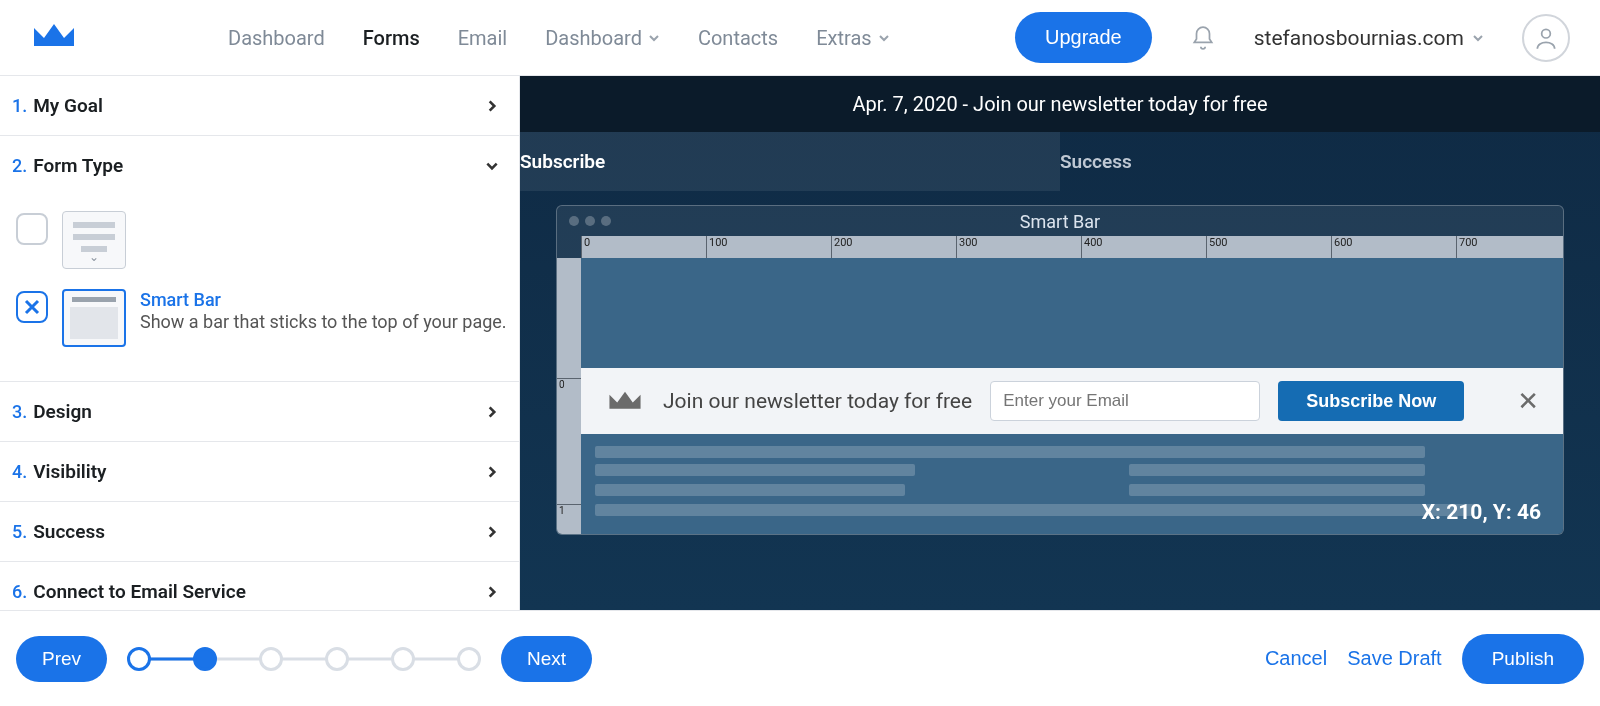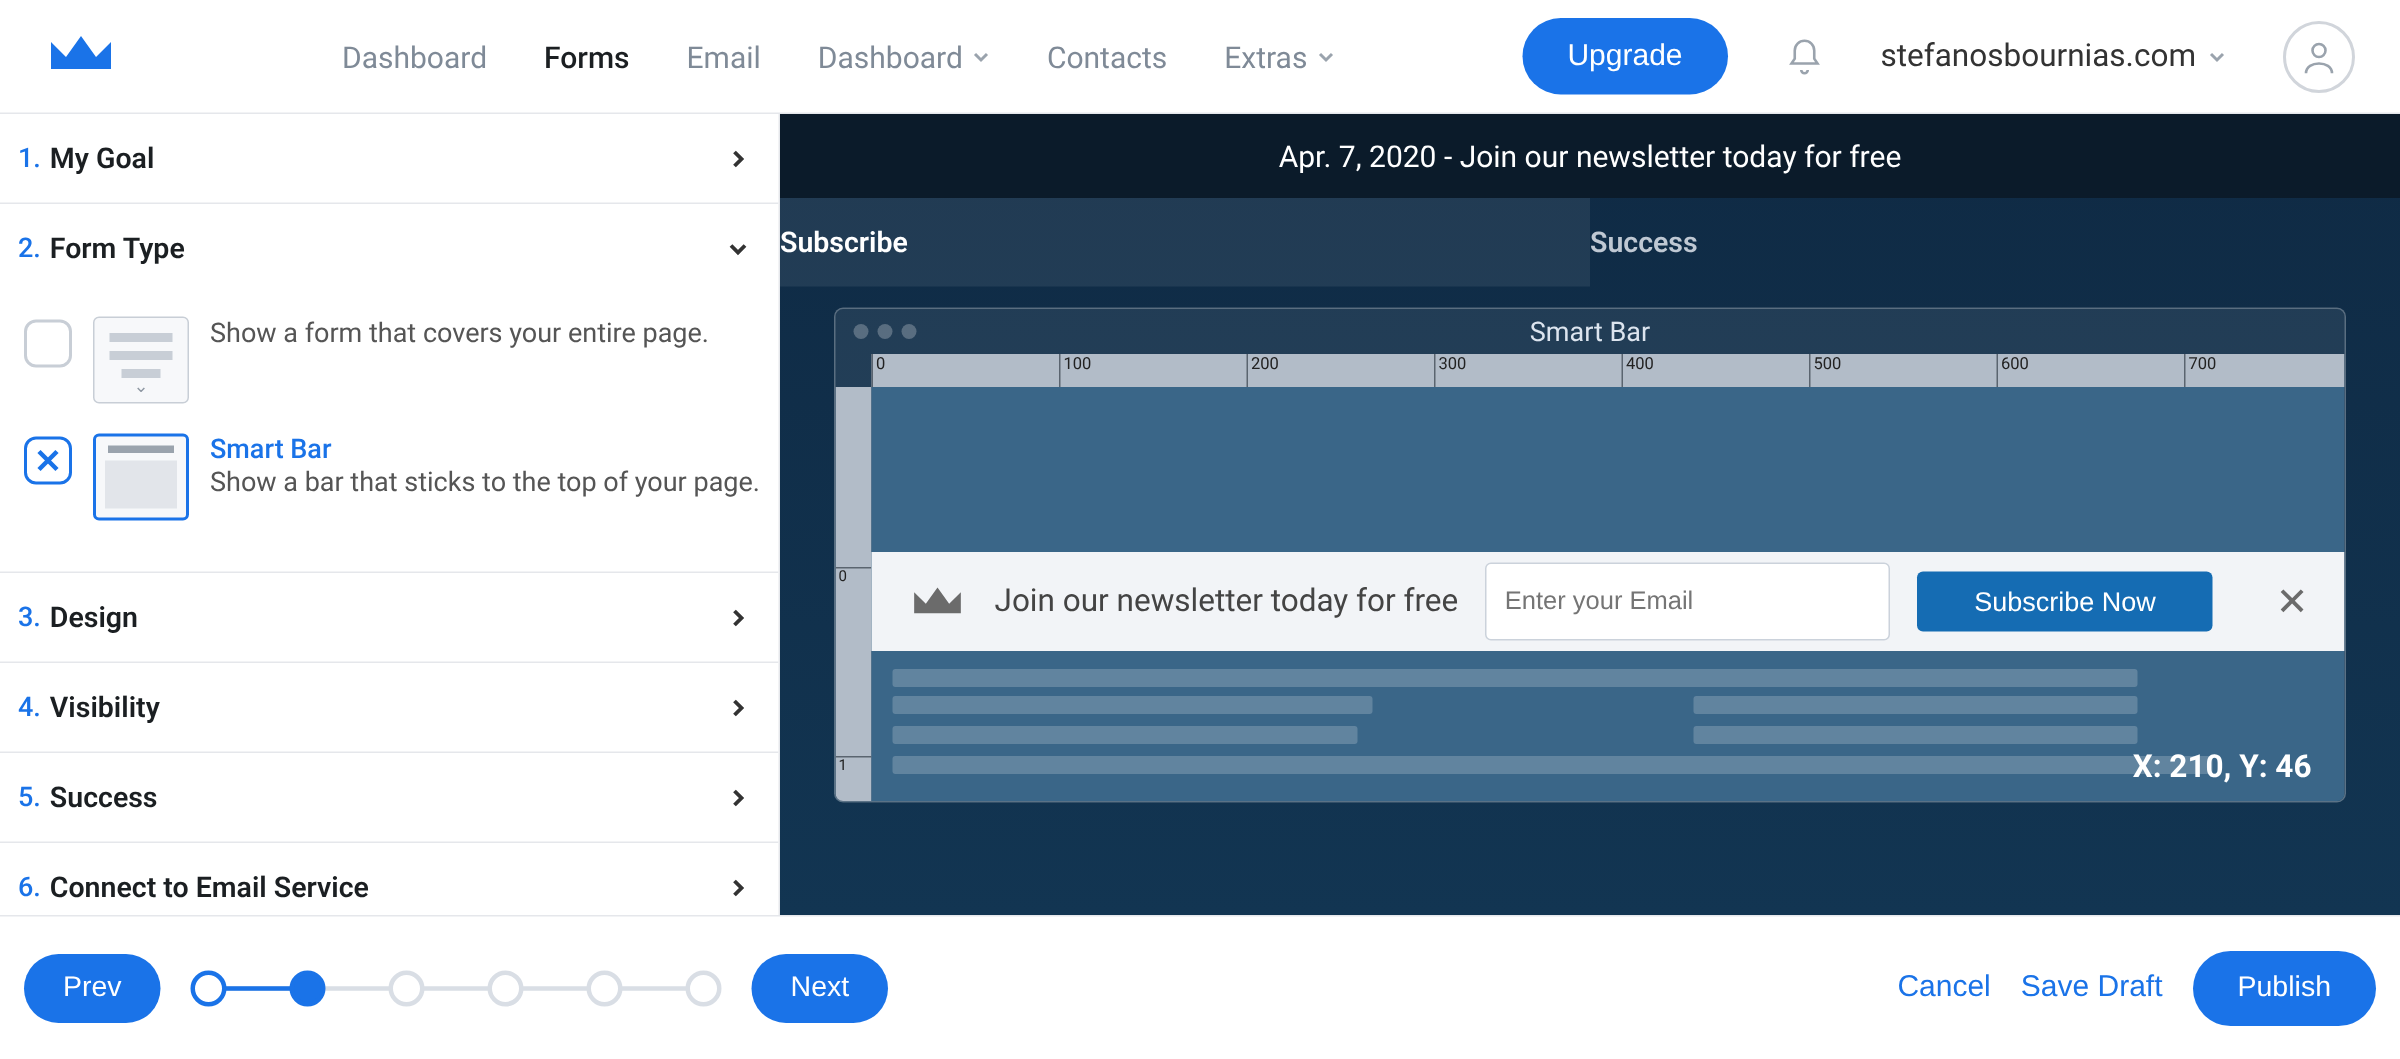--- a/index.html
+++ b/index.html
@@ -51,22 +51,22 @@
   .canvas-wrap { margin:14px 36px 30px 36px; border:1px solid rgba(255,255,255,0.25); border-radius:6px; background:rgba(255,255,255,0.08); position:relative; height:330px; overflow:hidden;}
   .canvas-titlebar { height:30px; display:flex; align-items:center; padding:0 12px; gap:6px; position:relative;}
   .dot { width:10px; height:10px; border-radius:50%; background:rgba(255,255,255,0.25);}
   .canvas-titlebar .title { position:absolute; left:0; right:0; text-align:center; font-size:18px; color:#dce4ee;}
   .ruler-h { height:22px; margin-left:24px; background:linear-gradient(90deg,#b2bcc8 0,#b2bcc8 100%); position:relative; font-size:11px; color:#333;}
   .ruler-v { width:24px; position:absolute; left:0; top:52px; bottom:0; background:#b2bcc8;}
   .canvas-body { position:absolute; left:24px; right:0; top:52px; bottom:0; background:#3a6688;}
   .bar { position:absolute; left:0; right:0; top:110px; height:66px; background:#f2f4f7; display:flex; align-items:center; padding:0 24px; gap:18px;}
   .bar .crown { width:40px; height:28px; color:#6b6b6b;}
   .bar .msg { font-size:21px; color:#444; flex:0 0 auto;}
-  .bar input { flex:0 0 270px; height:52px; border:1px solid #cbd2db; border-radius:4px; padding:0 12px; font-size:17px; color:#a16207;}
-  .bar .sub { background:#156cb3; color:#fff; border:none; height:40px; padding:0 38px; font-size:18px; font-weight:400; border-radius:4px; cursor:pointer;}
+  .bar input { flex:0 0 270px; height:40px; border:1px solid #cbd2db; border-radius:4px; padding:0 12px; font-size:17px; color:#a16207;}
+  .bar .sub { background:#156cb3; color:#fff; border:none; height:40px; padding:0 28px; font-size:18px; font-weight:700; border-radius:4px; cursor:pointer;}
   .bar .close { margin-left:auto; font-size:26px; color:#6b6b6b; cursor:pointer; font-weight:300;}
   .ghostlines .g { position:absolute; height:12px; background:rgba(255,255,255,0.2); border-radius:2px;}
   .coords { position:absolute; right:22px; bottom:10px; font-size:21px; color:#fff;font-weight:bold;}
   
   .ruler-h .tick { position:absolute; top:0; bottom:0; border-left:1px solid #5a646f; font-size:11px; padding-left:2px; color:#222;}
   .ruler-v .vtick { position:absolute; left:0; right:0; border-top:1px solid #5a646f; font-size:10px; color:#222; padding-left:2px;}
   
   .bottombar { height:96px; display:flex; align-items:center; padding:0 16px; border-top:1px solid #e5e7eb;}
   .pill { background:#1a73e8; color:#fff; border:none; border-radius:28px; padding:12px 26px; font-size:19px; cursor:pointer;}
   .stepper { display:flex; align-items:center; gap:0; margin:0 20px; position:relative; height:24px;}
@@ -144,21 +144,20 @@
         </svg>
     </div>
     <div class="form-options">
       <div class="opt">
         <div class="checkbox"></div>
         <div class="thumb welcome">
             <div class="mid"></div>
             <div class="arrow">⌄</div>
           </div>
         <div class="txt">
-          <div class="desc">Show a form that covers your entire page.</div>
         </div>
       </div>
       <div class="opt selected">
         <div class="checkbox">
           <svg class="xmark" width="18" height="18" viewBox="0 0 12 12">
               <path d="M2 2l8 8M10 2l-8 8" stroke="#1a73e8" stroke-width="2"></path>
             </svg>
         </div>
         <div class="thumb smart">
             <div class="body"></div>

